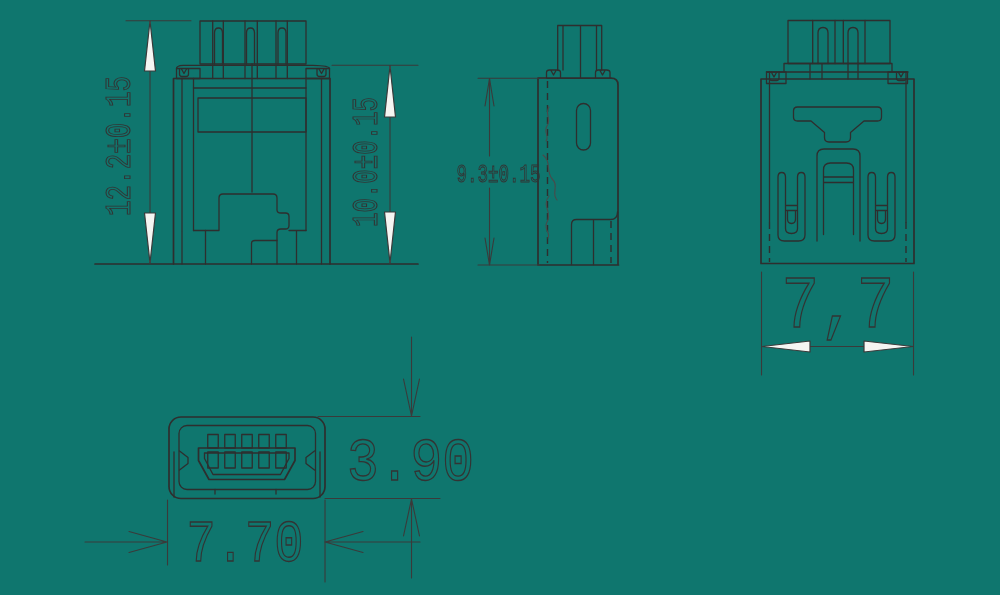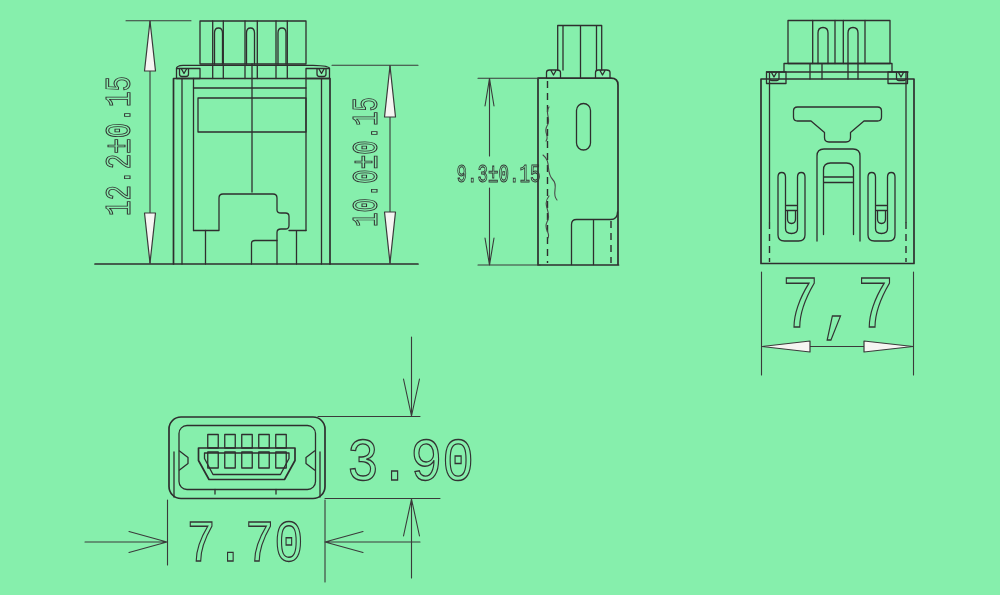--- a/index.html
+++ b/index.html
@@ -1,16 +1,16 @@
 <!DOCTYPE html>
 <html><head>
 <meta charset="utf-8">
 <style>
   html,body{margin:0;padding:0;background:#f5f5f2;}
-  .stage{position:relative;width:1000px;height:595px;background:#86efac;overflow:hidden;
+  .stage{position:relative;width:1000px;height:595px;background:#0f766e;overflow:hidden;
          font-family:"Liberation Sans",sans-serif;}
   svg{display:block}
   .ln{fill:none;stroke:#2e2e2e;stroke-width:1.7;stroke-linecap:round;stroke-linejoin:round}
   .lt{stroke-width:1.3}
   .dsh{fill:none;stroke:#2e2e2e;stroke-width:1.4;stroke-dasharray:7 5;stroke-linecap:butt}
   .brk{fill:none;stroke:#4a4a4a;stroke-width:1.1;stroke-linecap:round}
   .dim{fill:none;stroke:#3a3a3a;stroke-width:1.1;stroke-linecap:round}
   .ar{fill:#f5f5f2;stroke:#3a3a3a;stroke-width:1.2;stroke-linejoin:round}
   .txt{font-family:"Liberation Mono",monospace;fill:none;stroke:#333333;stroke-width:1.05}
   .txtbig{stroke-width:1.35}

